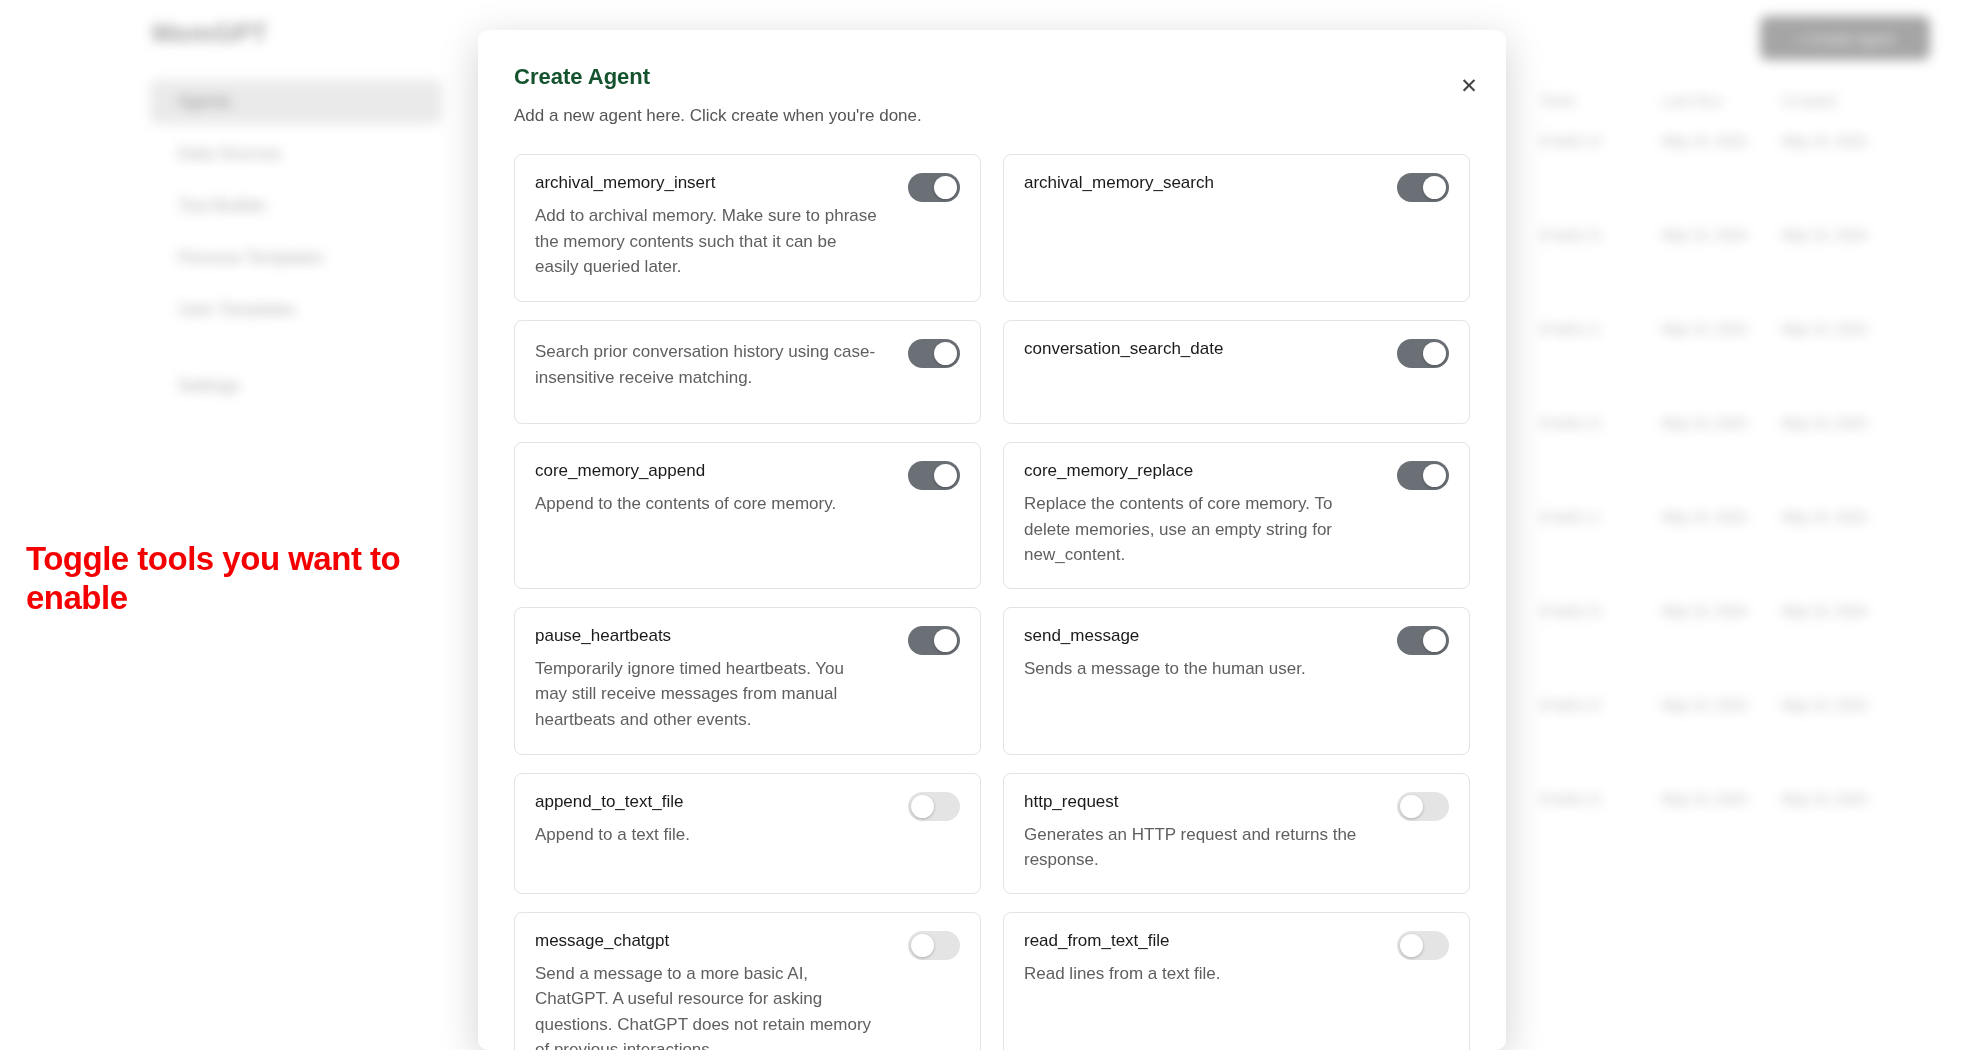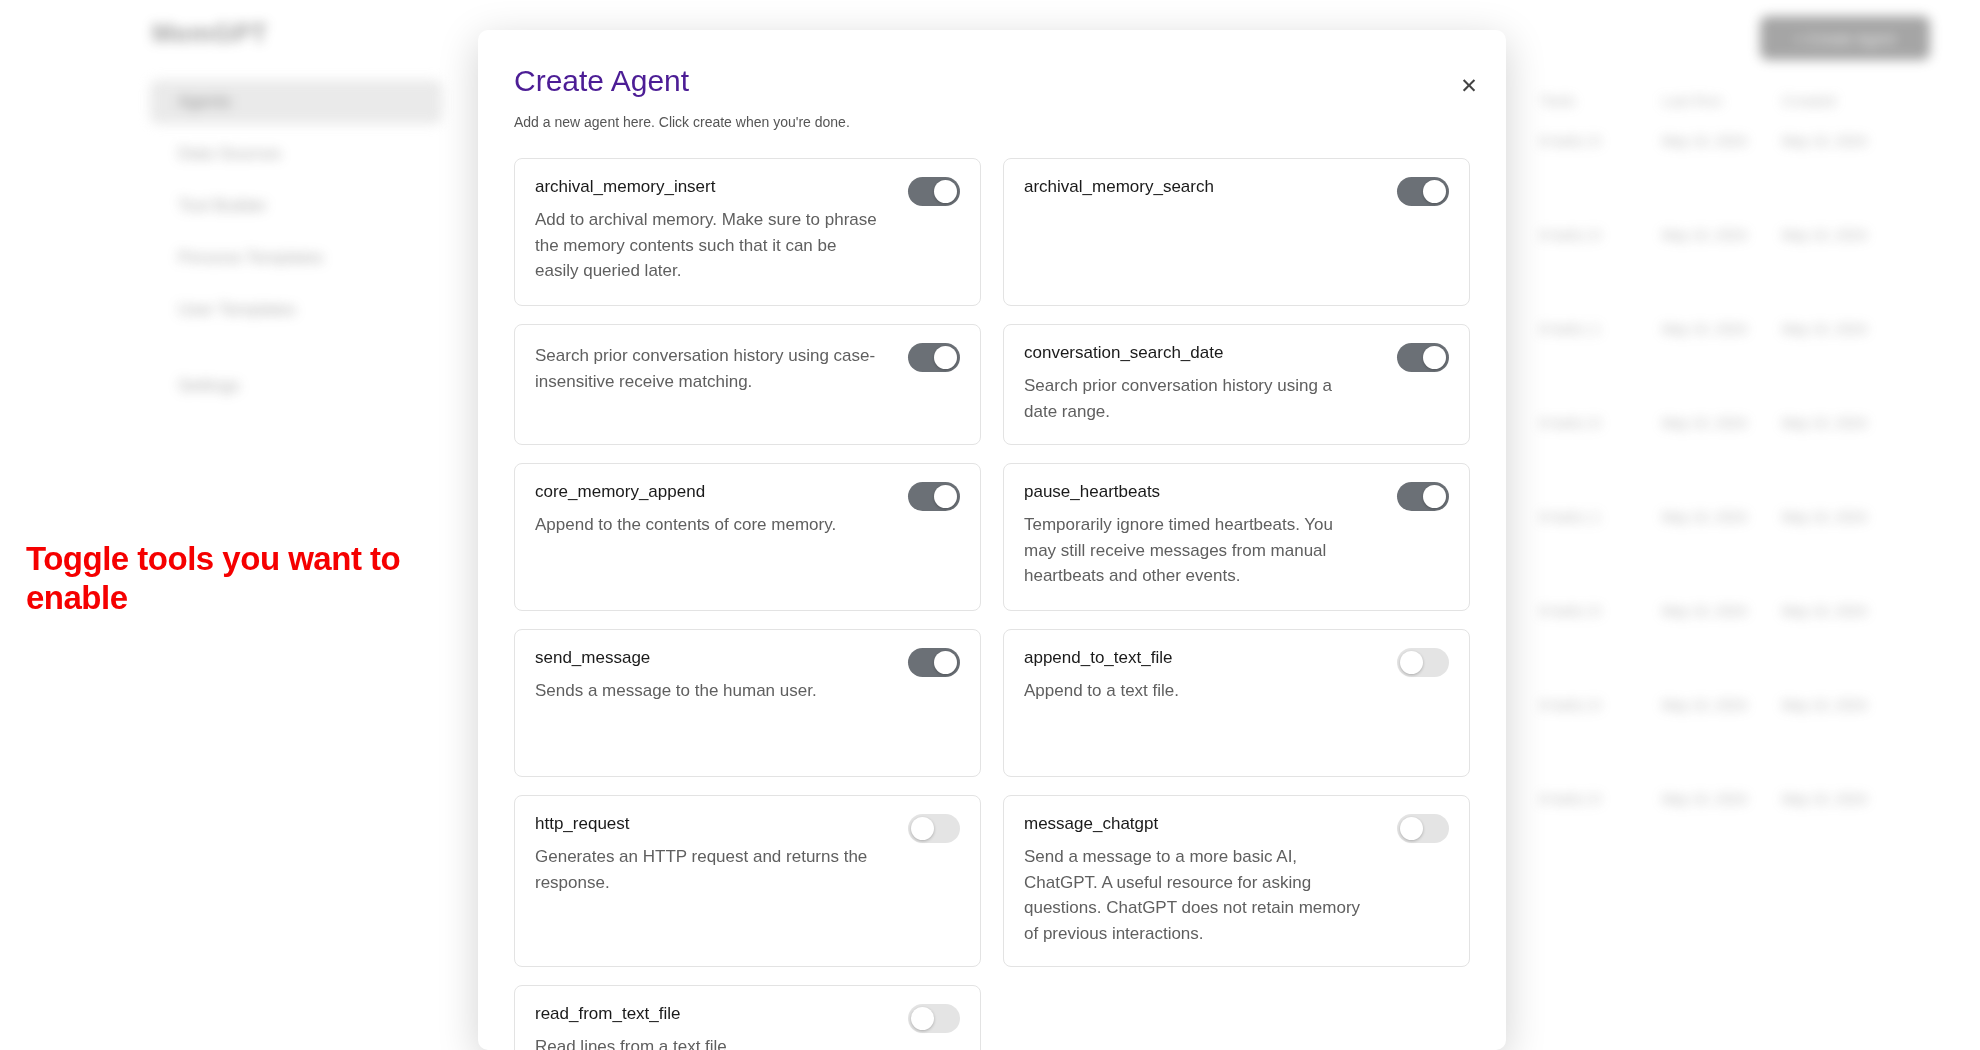--- a/index.html
+++ b/index.html
@@ -95,27 +95,27 @@
     left: 478px; top: 30px;
     width: 1028px;
     height: 1020px;
     background: #ffffff;
     border-radius: 10px;
     box-shadow: 0 10px 40px rgba(0,0,0,.18);
     padding: 34px 36px 0 36px;
     overflow: hidden;
   }
   #modal-title {
-    font-size: 30px;
-    font-weight: 400;
-    color: #4c1d95;
+    font-size: 22px;
+    font-weight: 700;
+    color: #14532d;
     margin: 0 0 10px 0;
   }
   #modal-subtitle {
-    font-size: 14px;
+    font-size: 17px;
     color: #555;
     margin: 16px 0 28px 0;
   }
   #close-button {
     position: absolute;
     right: 24px; top: 42px;
     width: 26px; height: 26px;
     border: none; background: transparent;
     cursor: pointer;
     color: #444;
@@ -285,34 +285,40 @@
 
     <div class="tool-card">
       <p class="tool-desc">Search prior conversation history using case-insensitive receive matching.</p>
       <button class="toggle on">
           <span class="knob"></span>
         </button>
     </div>
 
     <div class="tool-card">
       <p class="tool-name">conversation_search_date</p>
-      <p class="tool-desc">Search prior conversation history using a date range.</p>
       <button class="toggle on">
           <span class="knob"></span>
         </button>
     </div>
 
     <div class="tool-card">
       <p class="tool-name">core_memory_append</p>
       <p class="tool-desc">Append to the contents of core memory.</p>
       <button class="toggle on">
           <span class="knob"></span>
         </button>
     </div>
 
+    <div class="tool-card">
+      <p class="tool-name">core_memory_replace</p>
+      <p class="tool-desc">Replace the contents of core memory. To delete memories, use an empty string for new_content.</p>
+      <button class="toggle on">
+          <span class="knob"></span>
+        </button>
+    </div>
 
     <div class="tool-card tall">
       <p class="tool-name">pause_heartbeats</p>
       <p class="tool-desc">Temporarily ignore timed heartbeats. You may still receive messages from manual heartbeats and other events.</p>
       <button class="toggle on">
           <span class="knob"></span>
         </button>
     </div>
 
     <div class="tool-card tall">

